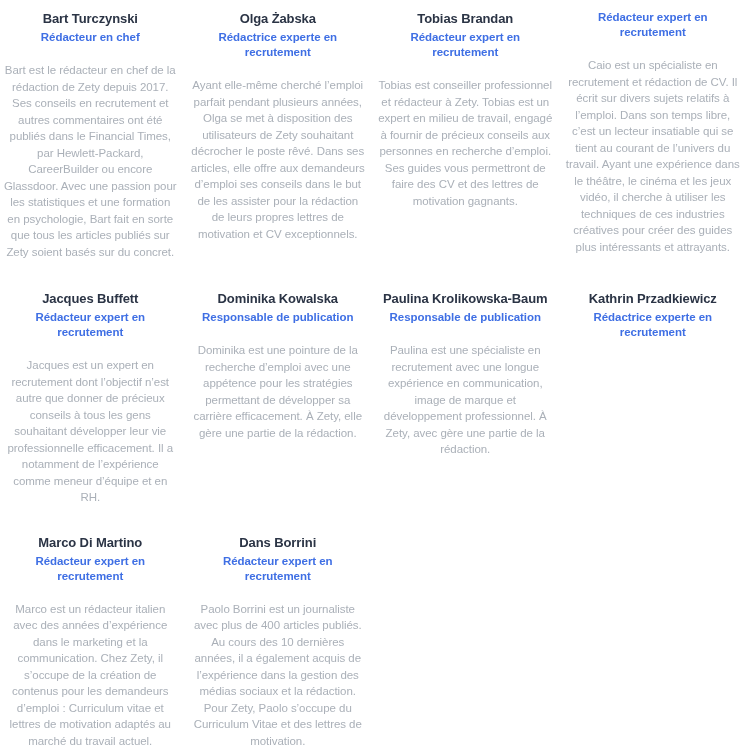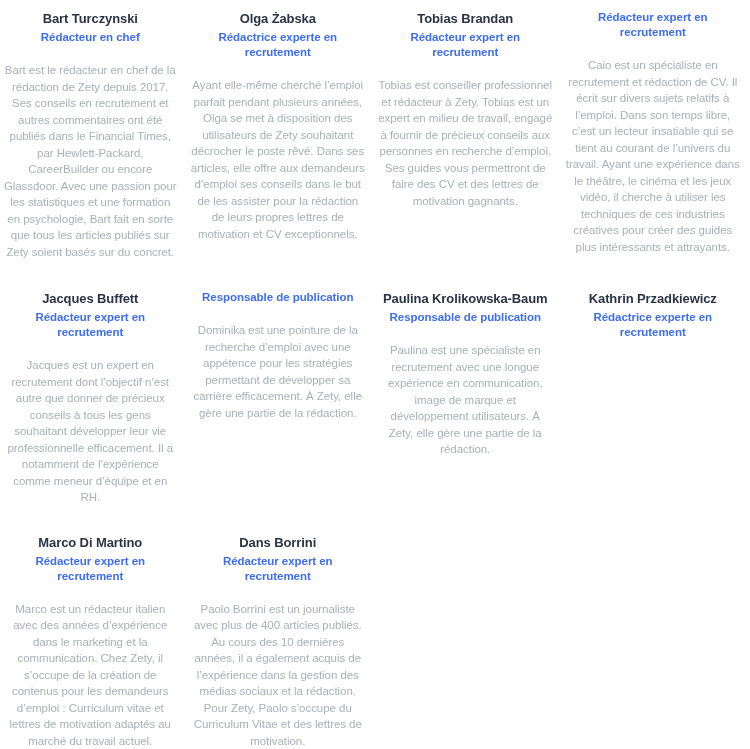--- a/index.html
+++ b/index.html
@@ -95,28 +95,29 @@
     <p class="author-bio">Caio est un spécialiste en recrutement et rédaction de CV. Il écrit sur divers sujets relatifs à l’emploi. Dans son temps libre, c’est un lecteur insatiable qui se tient au courant de l’univers du travail. Ayant une expérience dans le théâtre, le cinéma et les jeux vidéo, il cherche à utiliser les techniques de ces industries créatives pour créer des guides plus intéressants et attrayants.</p>
   </article>
 
   <article class="author-card row-2">
     <h3 class="author-name">Jacques Buffett</h3>
     <p class="author-role">Rédacteur expert en recrutement</p>
     <p class="author-bio">Jacques est un expert en recrutement dont l’objectif n’est autre que donner de précieux conseils à tous les gens souhaitant développer leur vie professionnelle efficacement. Il a notamment de l’expérience comme meneur d’équipe et en RH.</p>
   </article>
 
   <article class="author-card row-2">
+    <h3 class="author-name">Dominika Kowalska</h3>
     <p class="author-role">Responsable de publication</p>
     <p class="author-bio">Dominika est une pointure de la recherche d’emploi avec une appétence pour les stratégies permettant de développer sa carrière efficacement. À Zety, elle gère une partie de la rédaction.</p>
   </article>
 
   <article class="author-card row-2">
     <h3 class="author-name">Paulina Krolikowska-Baum</h3>
     <p class="author-role">Responsable de publication</p>
-    <p class="author-bio">Paulina est une spécialiste en recrutement avec une longue expérience en communication, image de marque et développement utilisateurs. À Zety, elle gère une partie de la rédaction.</p>
+    <p class="author-bio">Paulina est une spécialiste en recrutement avec une longue expérience en communication, image de marque et développement professionnel. À Zety, avec gère une partie de la rédaction.</p>
   </article>
 
   <article class="author-card row-2">
     <h3 class="author-name">Kathrin Przadkiewicz</h3>
     <p class="author-role">Rédactrice experte en recrutement</p>
   </article>
 
   <article class="author-card row-3">
     <h3 class="author-name">Marco Di Martino</h3>
     <p class="author-role">Rédacteur expert en recrutement</p>

